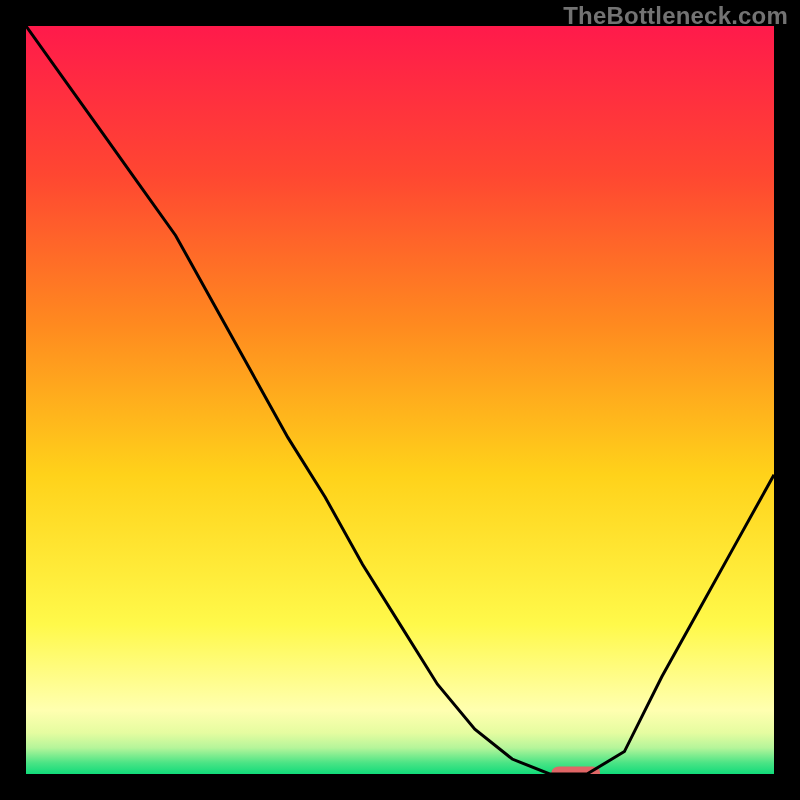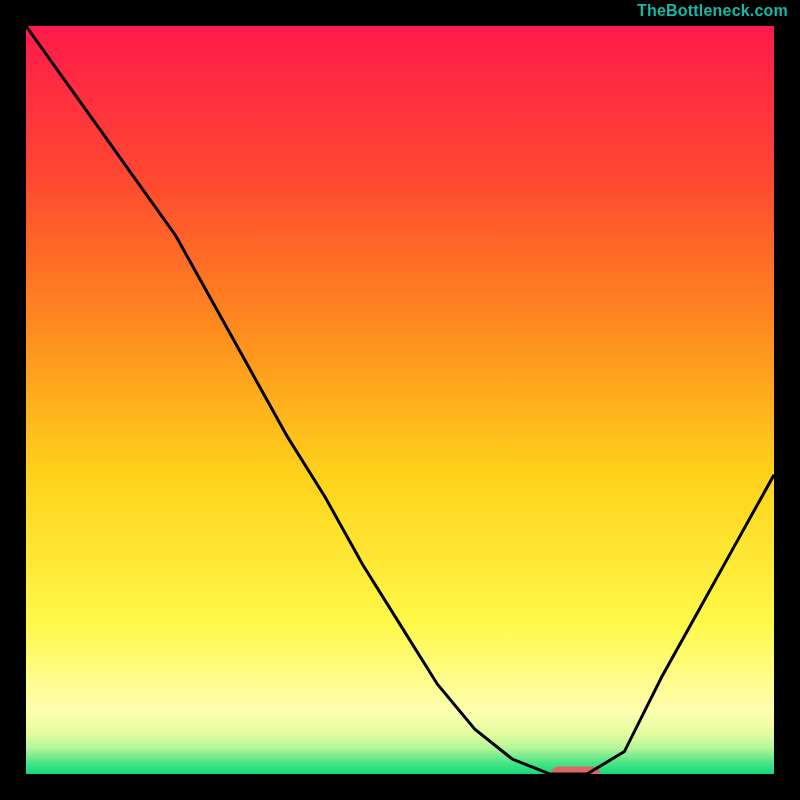--- a/index.html
+++ b/index.html
@@ -23,23 +23,23 @@
     left: 26px;
     top: 26px;
     width: 748px;
     height: 748px;
     overflow: hidden;
   }
   .watermark {
     position: absolute;
     top: 2px;
     right: 12px;
-    font-size: 16px;
+    font-size: 24px;
     font-weight: 600;
-    color: #14b8a6;
+    color: #737373;
     letter-spacing: 0.2px;
   }
 </style>
 </head>
 <body>
 
 <div class="frame">
   <div class="plot">
     <svg viewBox="0 0 100 100" preserveAspectRatio="none" width="748" height="748">
       <defs>

